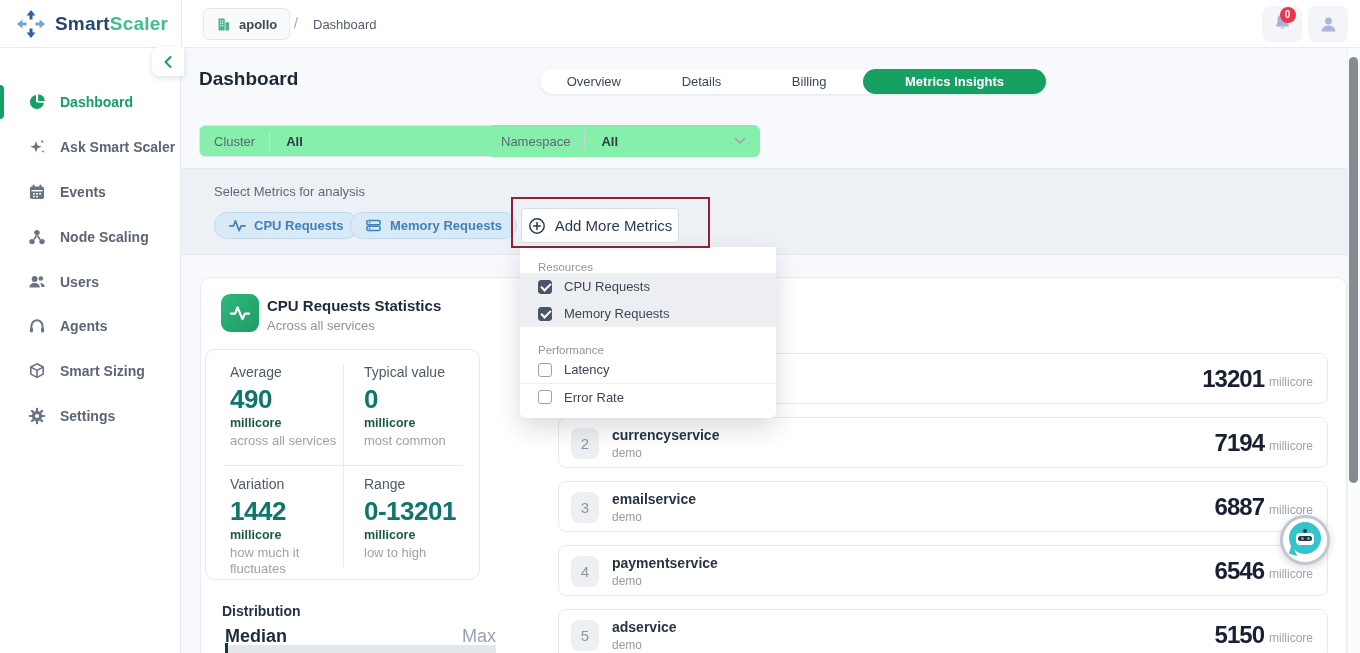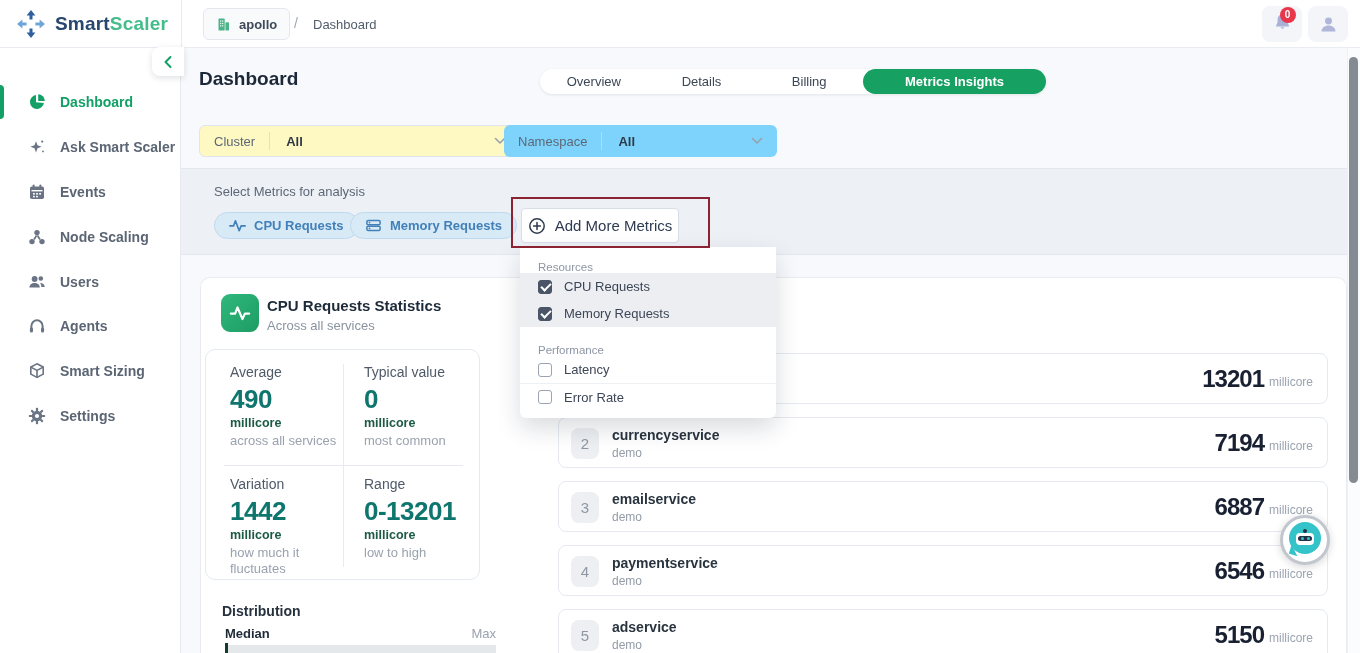--- a/index.html
+++ b/index.html
@@ -32,22 +32,22 @@
   .collapse-tab { position:absolute; left:152px; top:47px; width:32px; height:29px; background:#fff; border-radius:8px 0 0 8px; box-shadow:0 2px 6px rgba(30,40,60,.14); z-index:7; display:flex; align-items:center; justify-content:center; }
 
   
   .page-title { position:absolute; left:199px; top:68px; font-size:19px; font-weight:bold; color:#1c2838; }
   .tabbar { position:absolute; left:540px; top:69px; width:506px; height:25px; background:#fff; border-radius:14px; box-shadow:0 1px 3px rgba(25,39,60,.10); display:flex; z-index:2; }
   .tab { flex:1; display:flex; align-items:center; justify-content:center; font-size:13px; color:#3c4756; border-radius:14px; cursor:pointer; }
   .tab.active { flex:0 0 183px; background:#16a163; color:#fff; font-weight:bold; }
 
   
   .select { position:absolute; top:125px; height:32px; border-radius:6px; display:flex; align-items:center; }
-  .select.cluster { left:199px; width:322px; background:#fef9c3; border:1px solid #dfe5ec; }
-  .select.namespace { left:504px; width:273px; background:#7dd3fc; }
+  .select.cluster { left:199px; width:322px; background:#86efac; border:1px solid #dfe5ec; }
+  .select.namespace { left:487px; width:273px; background:#86efac; }
   .sel-label { padding:0 14px; font-size:13px; color:#5d6876; }
   .sel-vdiv { width:1px; height:18px; background:#d9dfe7; }
   .select.namespace .sel-vdiv { background:#cbd2dc; }
   .sel-value { padding:0 16px; font-size:13px; color:#2f3a47; font-weight:bold; }
   .sel-chev { margin-left:auto; margin-right:14px; display:flex; }
 
   
   .metrics-band { position:absolute; left:181px; top:168px; width:1179px; height:87px; background:#edf0f5; border-top:1px solid #e3e8ee; border-bottom:1px solid #e3e8ee; }
   .band-label { position:absolute; left:33px; top:15px; font-size:13px; color:#5d6877; }
   .chip { position:absolute; top:43px; height:27px; border-radius:14px; background:#d9eaf7; border:1px solid #bcd9ef; color:#4180b8; font-weight:bold; font-size:13px; display:flex; align-items:center; gap:8px; padding:0 14px; cursor:pointer; }
@@ -76,21 +76,21 @@
   .stats-vdiv { position:absolute; left:137px; top:14px; width:1px; height:203px; background:#e7ebf0; }
   .stats-hdiv { position:absolute; left:18px; top:115px; width:239px; height:1px; background:#e7ebf0; }
   .stat-cell { position:absolute; width:112px; }
   .stat-cell.c0 { left:24px; top:14px; } .stat-cell.c1 { left:158px; top:14px; }
   .stat-cell.c2 { left:24px; top:126px; } .stat-cell.c3 { left:158px; top:126px; }
   .stat-label { font-size:14px; color:#4e5a68; }
   .stat-value { font-size:26px; font-weight:bold; color:#0f766e; letter-spacing:-0.5px; margin-top:4px; }
   .stat-unit { font-size:12.5px; font-weight:bold; color:#1d5a44; margin-top:1px; }
   .stat-desc { font-size:13px; color:#9aa2ae; margin-top:3px; line-height:1.25; }
   .dist-title { position:absolute; left:21px; top:325px; font-size:14px; color:#27323f; font-weight:bold; }
-  .dist-labels { position:absolute; left:24px; top:348px; width:271px; display:flex; justify-content:space-between; font-size:13px;text-align:right; }
+  .dist-labels { position:absolute; left:24px; top:348px; width:271px; display:flex; justify-content:space-between; font-size:18px;text-align:right; }
   .dist-median { color:#1f2a37; font-weight:bold; }
   .dist-max { color:#9aa2ae;margin-left:24px; }
   .dist-bar { position:absolute; left:24px; top:367px; width:271px; height:9px; background:#e5e8eb; }
   .dist-marker { position:absolute; left:0; top:-2px; width:3px; height:13px; background:#143c2e; }
 
   
   .svc-row { position:absolute; left:357px; width:770px; height:51px; border:1px solid #e6eaf0; border-radius:8px; background:#fff; cursor:pointer; }
   .rank-badge { position:absolute; left:12px; top:10px; width:28px; height:31px; background:#edeff2; border-radius:8px; color:#8d97a4; font-size:15px; display:flex; align-items:center; justify-content:center; }
   .svc-name { position:absolute; left:53px; top:9px; font-size:14px; font-weight:bold; color:#29343f; }
   .svc-ns { position:absolute; left:53px; top:28px; font-size:12px; color:#939ca8; }

